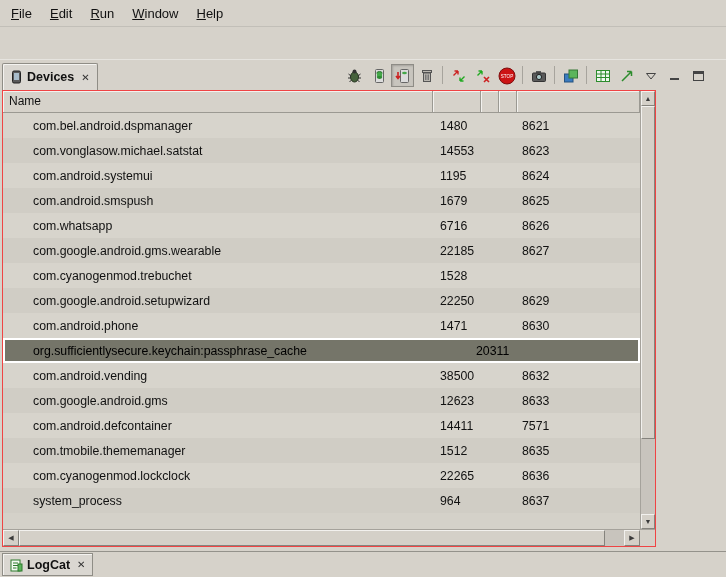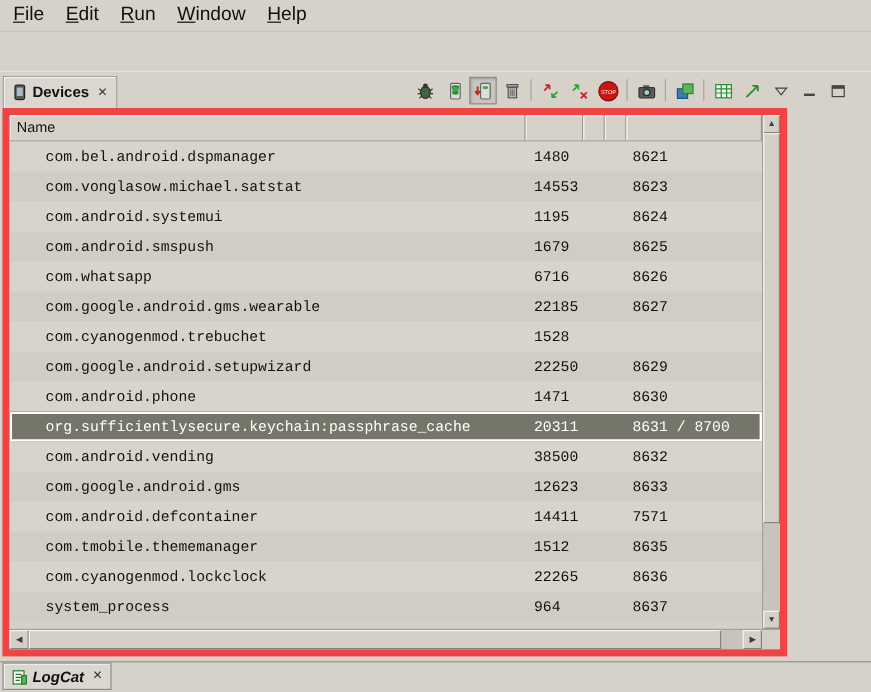--- a/index.html
+++ b/index.html
@@ -9,21 +9,21 @@
     font-family:"Liberation Sans","DejaVu Sans",sans-serif;
     font-size:12.5px; color:#111;
   }
   .window { width:726px; height:577px; display:flex; flex-direction:column; }
 
   
   .menubar {
     height:27px; display:flex; align-items:center; padding-left:2px;
     background:#d6d2ca; border-bottom:1px solid #c2bfb8;
   }
-  .menu-item { display:inline-block; padding:4px 9px; font-size:16px; cursor:default; }
+  .menu-item { display:inline-block; padding:4px 9px; font-size:13px; cursor:default; }
   .menu-item::first-letter { text-decoration:underline; }
 
   
   .toolbar-strip { height:33px; background:#d6d2ca; border-bottom:1px solid #e6e4df; }
 
   
   .main { flex:1; min-height:0; display:flex; }
   .devices-panel { width:724px; display:flex; flex-direction:column; }
   .sash { width:12px; background:#d6d2ca; }
   .threads-panel { flex:1; min-width:0; display:flex; flex-direction:column; overflow:hidden; }
@@ -42,39 +42,39 @@
 
   
   .panel-toolbar { margin-left:auto; display:flex; align-items:center; gap:1px; padding:0 4px 3px 0; }
   .tbtn { width:23px; height:23px; display:flex; align-items:center; justify-content:center; }
   .tbtn.pressed { border:1px solid #8e8c86; background:#c8c5be; box-shadow:inset 1px 1px 2px rgba(0,0,0,.18); }
   .tsep { width:1px; height:18px; background:#a7a49d; margin:0 3px 2px 3px; }
 
   
   .table-outer {
     margin-left:2px; width:654px; height:457px;
-    border:6px solid #ef4444; background:#d3d0c8;
+    border:1px solid #ef4444; background:#d3d0c8;
     display:flex; flex-direction:column;
   }
   .table-top { display:flex; flex:1; min-height:0; }
   .cols { width:637px; display:flex; flex-direction:column; }
   .thead { display:grid; grid-template-columns:430px 48px 18px 18px 1fr; height:22px; }
   .th {
     background:#d6d2ca; border-right:1px solid #9b9992; border-bottom:1px solid #9b9992;
     box-shadow:inset 1px 1px 0 #f3f2ef; padding:3px 6px; font-size:12px; overflow:hidden;
   }
-  .tbody { flex:1; background:#d4d1c9; overflow:hidden;font-family:Liberation Mono, monospace; }
+  .tbody { flex:1; background:#d4d1c9; overflow:hidden; }
   .row { display:grid; grid-template-columns:430px 48px 18px 18px 1fr; height:25px; align-items:center; }
   .row:nth-child(odd) { background:#d7d4cc; }
   .row:nth-child(even) { background:#d0cdc5; }
   .row .cell { overflow:hidden; white-space:nowrap; font-size:12.3px; }
   .cell-name { padding-left:30px; }
   .cell-pid { padding-left:7px; }
   .cell-port { padding-left:5px; }
-  .row.selected { background:#757569 !important; color:#ffffff; box-shadow:inset 0 0 0 2px #ffffff; }
+  .row.selected { background:#757569 !important; color:#000000; box-shadow:inset 0 0 0 2px #ffffff;gap:36px; }
 
   
   .vscroll { width:15px; background:#c8c4bd; border-left:1px solid #a5a29b; display:flex; flex-direction:column; }
   .sb-btn {
     height:15px; width:100%; background:#d4d0c8; flex:0 0 auto;
     border:1px solid; border-color:#f2f1ee #85837d #85837d #f2f1ee;
     font-size:7px; color:#3a3a3a; display:flex; align-items:center; justify-content:center;
   }
   .v-thumb {
     background:#d4d0c8; border:1px solid; border-color:#f2f1ee #85837d #85837d #f2f1ee;
@@ -96,21 +96,21 @@
   .threads-content {
     flex:1; border:1px solid #8f8d86; border-right:none; background:#d6d2ca;
     padding:5px 0 0 3px; overflow:hidden;
   }
   .threads-line1 { white-space:nowrap; font-size:12.5px; }
   .threads-line2 { white-space:nowrap; font-size:12.5px; padding-left:28px; margin-top:1px; }
 
   
   .bottom-bar {
     height:26px; border-top:1px solid #94928b; background:#d6d2ca;
-    display:flex; align-items:flex-start; padding-left:2px;font-style:italic;
+    display:flex; align-items:center; padding-left:2px;
   }
   .logcat-tab {
     height:23px; display:flex; align-items:center; gap:4px; padding:0 7px;
     background:#dad7d1; border:1px solid #8f8d86;
     box-shadow:inset 1px 1px 0 #f4f3f0;
   }
   svg { display:block; }
 </style>
 </head>
 <body>

